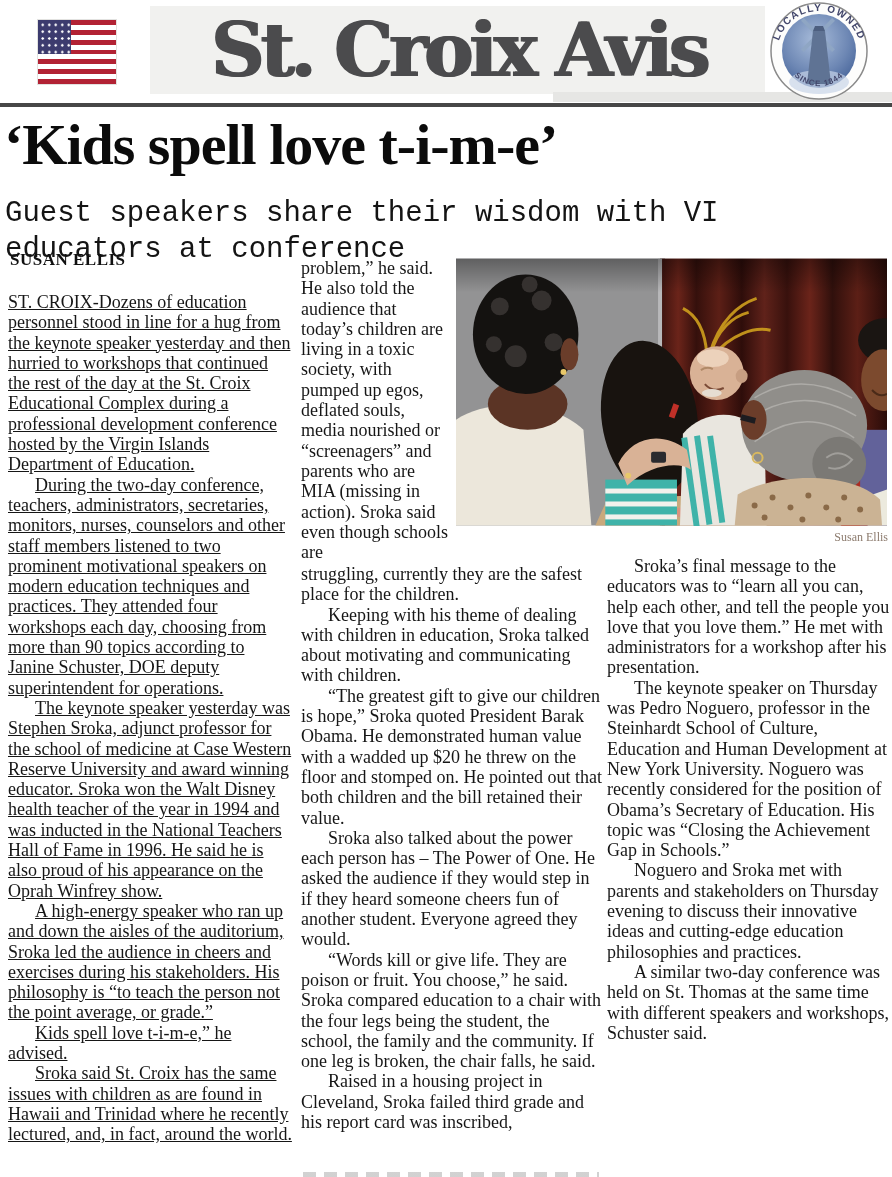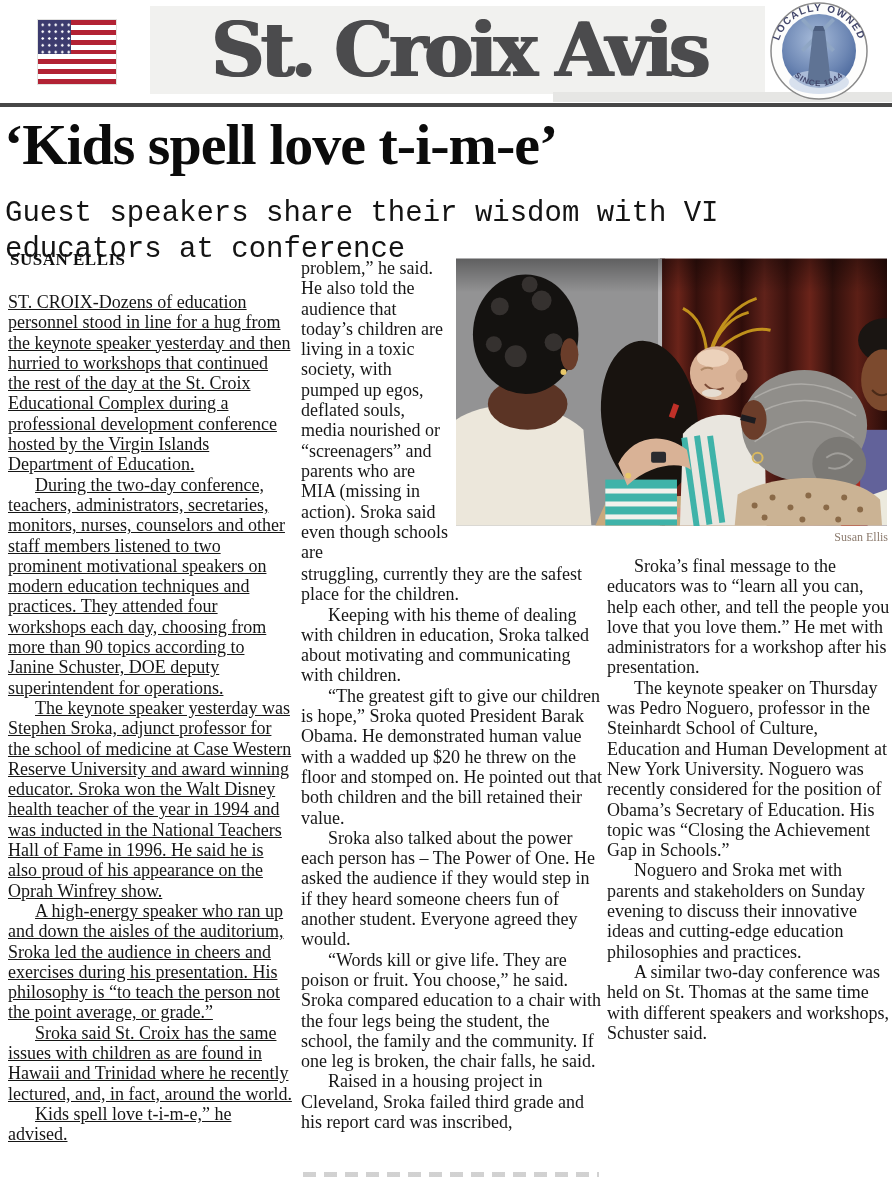--- a/index.html
+++ b/index.html
@@ -87,39 +87,39 @@
   <div class="rule"></div>
 
   <h1 class="headline">‘Kids spell love t-i-m-e’</h1>
   <h2 class="subhead">Guest speakers share their wisdom with VI educators at conference</h2>
   <div class="byline">SUSAN ELLIS</div>
 
   <div class="col col1">
       <p class="para">ST. CROIX-Dozens of education personnel stood in line for a hug from the keynote speaker yesterday and then hurried to workshops that continued the rest of the day at the St. Croix Educational Complex during a professional development conference hosted by the Virgin Islands Department of Education.</p>
       <p class="para ind">During the two-day conference, teachers, administrators, secretaries, monitors, nurses, counselors and other staff members listened to two prominent motivational speakers on modern education techniques and practices. They attended four workshops each day, choosing from more than 90 topics according to Janine Schuster, DOE deputy superintendent for operations.</p>
       <p class="para ind">The keynote speaker yesterday was Stephen Sroka, adjunct professor for the school of medicine at Case Western Reserve University and award winning educator. Sroka won the Walt Disney health teacher of the year in 1994 and was inducted in the National Teachers Hall of Fame in 1996. He said he is also proud of his appearance on the Oprah Winfrey show.</p>
-      <p class="para ind">A high-energy speaker who ran up and down the aisles of the auditorium, Sroka led the audience in cheers and exercises during his presentation. His philosophy is “to teach the person not the point average, or grade.”</p>
+      <p class="para ind">A high-energy speaker who ran up and down the aisles of the auditorium, Sroka led the audience in cheers and exercises during his stakeholders. His philosophy is “to teach the person not the point average, or grade.”</p>
+      <p class="para ind">Kids spell love t-i-m-e,” he advised.</p>
       <p class="para ind">Sroka said St. Croix has the same issues with children as are found in Hawaii and Trinidad where he recently lectured, and, in fact, around the world.</p>
-      <p class="para ind">Kids spell love t-i-m-e,” he advised.</p>
     </div>
   <div class="col col2n">
       <p class="para">problem,” he said. He also told the audience that today’s children are living in a toxic society, with pumped up egos, deflated souls, media nourished or “screenagers” and parents who are MIA (missing in action). Sroka said even though schools are</p>
     </div>
   <div class="col col2w">
       <p class="para">struggling, currently they are the safest place for the children.</p>
       <p class="para ind">Keeping with his theme of dealing with children in education, Sroka talked about motivating and communicating with children.</p>
       <p class="para ind">“The greatest gift to give our children is hope,” Sroka quoted President Barak Obama. He demonstrated human value with a wadded up $20 he threw on the floor and stomped on. He pointed out that both children and the bill retained their value.</p>
       <p class="para ind">Sroka also talked about the power each person has – The Power of One. He asked the audience if they would step in if they heard someone cheers fun of another student. Everyone agreed they would.</p>
       <p class="para ind">“Words kill or give life. They are poison or fruit. You choose,” he said. Sroka compared education to a chair with the four legs being the student, the school, the family and the community. If one leg is broken, the chair falls, he said.</p>
       <p class="para ind">Raised in a housing project in Cleveland, Sroka failed third grade and his report card was inscribed,</p>
     </div>
   <div class="col col3">
       <p class="para ind">Sroka’s final message to the educators was to “learn all you can, help each other, and tell the people you love that you love them.” He met with administrators for a workshop after his presentation.</p>
       <p class="para ind">The keynote speaker on Thursday was Pedro Noguero, professor in the Steinhardt School of Culture, Education and Human Development at New York University. Noguero was recently considered for the position of Obama’s Secretary of Education. His topic was “Closing the Achievement Gap in Schools.”</p>
-      <p class="para ind">Noguero and Sroka met with parents and stakeholders on Sunday evening to discuss their innovative ideas and cutting-edge education philosophies and practices.</p>
+      <p class="para ind">Noguero and Sroka met with parents and stakeholders on Thursday evening to discuss their innovative ideas and cutting-edge education philosophies and practices.</p>
       <p class="para ind">A similar two-day conference was held on St. Thomas at the same time with different speakers and workshops, Schuster said.</p>
     </div>
   <div class="cutline"></div>
 
   <figure class="photo">
     <svg width="431" height="268" viewBox="0 0 433 268">
       <defs>
         <linearGradient id="curt" x1="0" y1="0" x2="1" y2="0">
           <stop offset="0" stop-color="#3b120e"></stop>
             <stop offset="0.08" stop-color="#6b241a"></stop>

